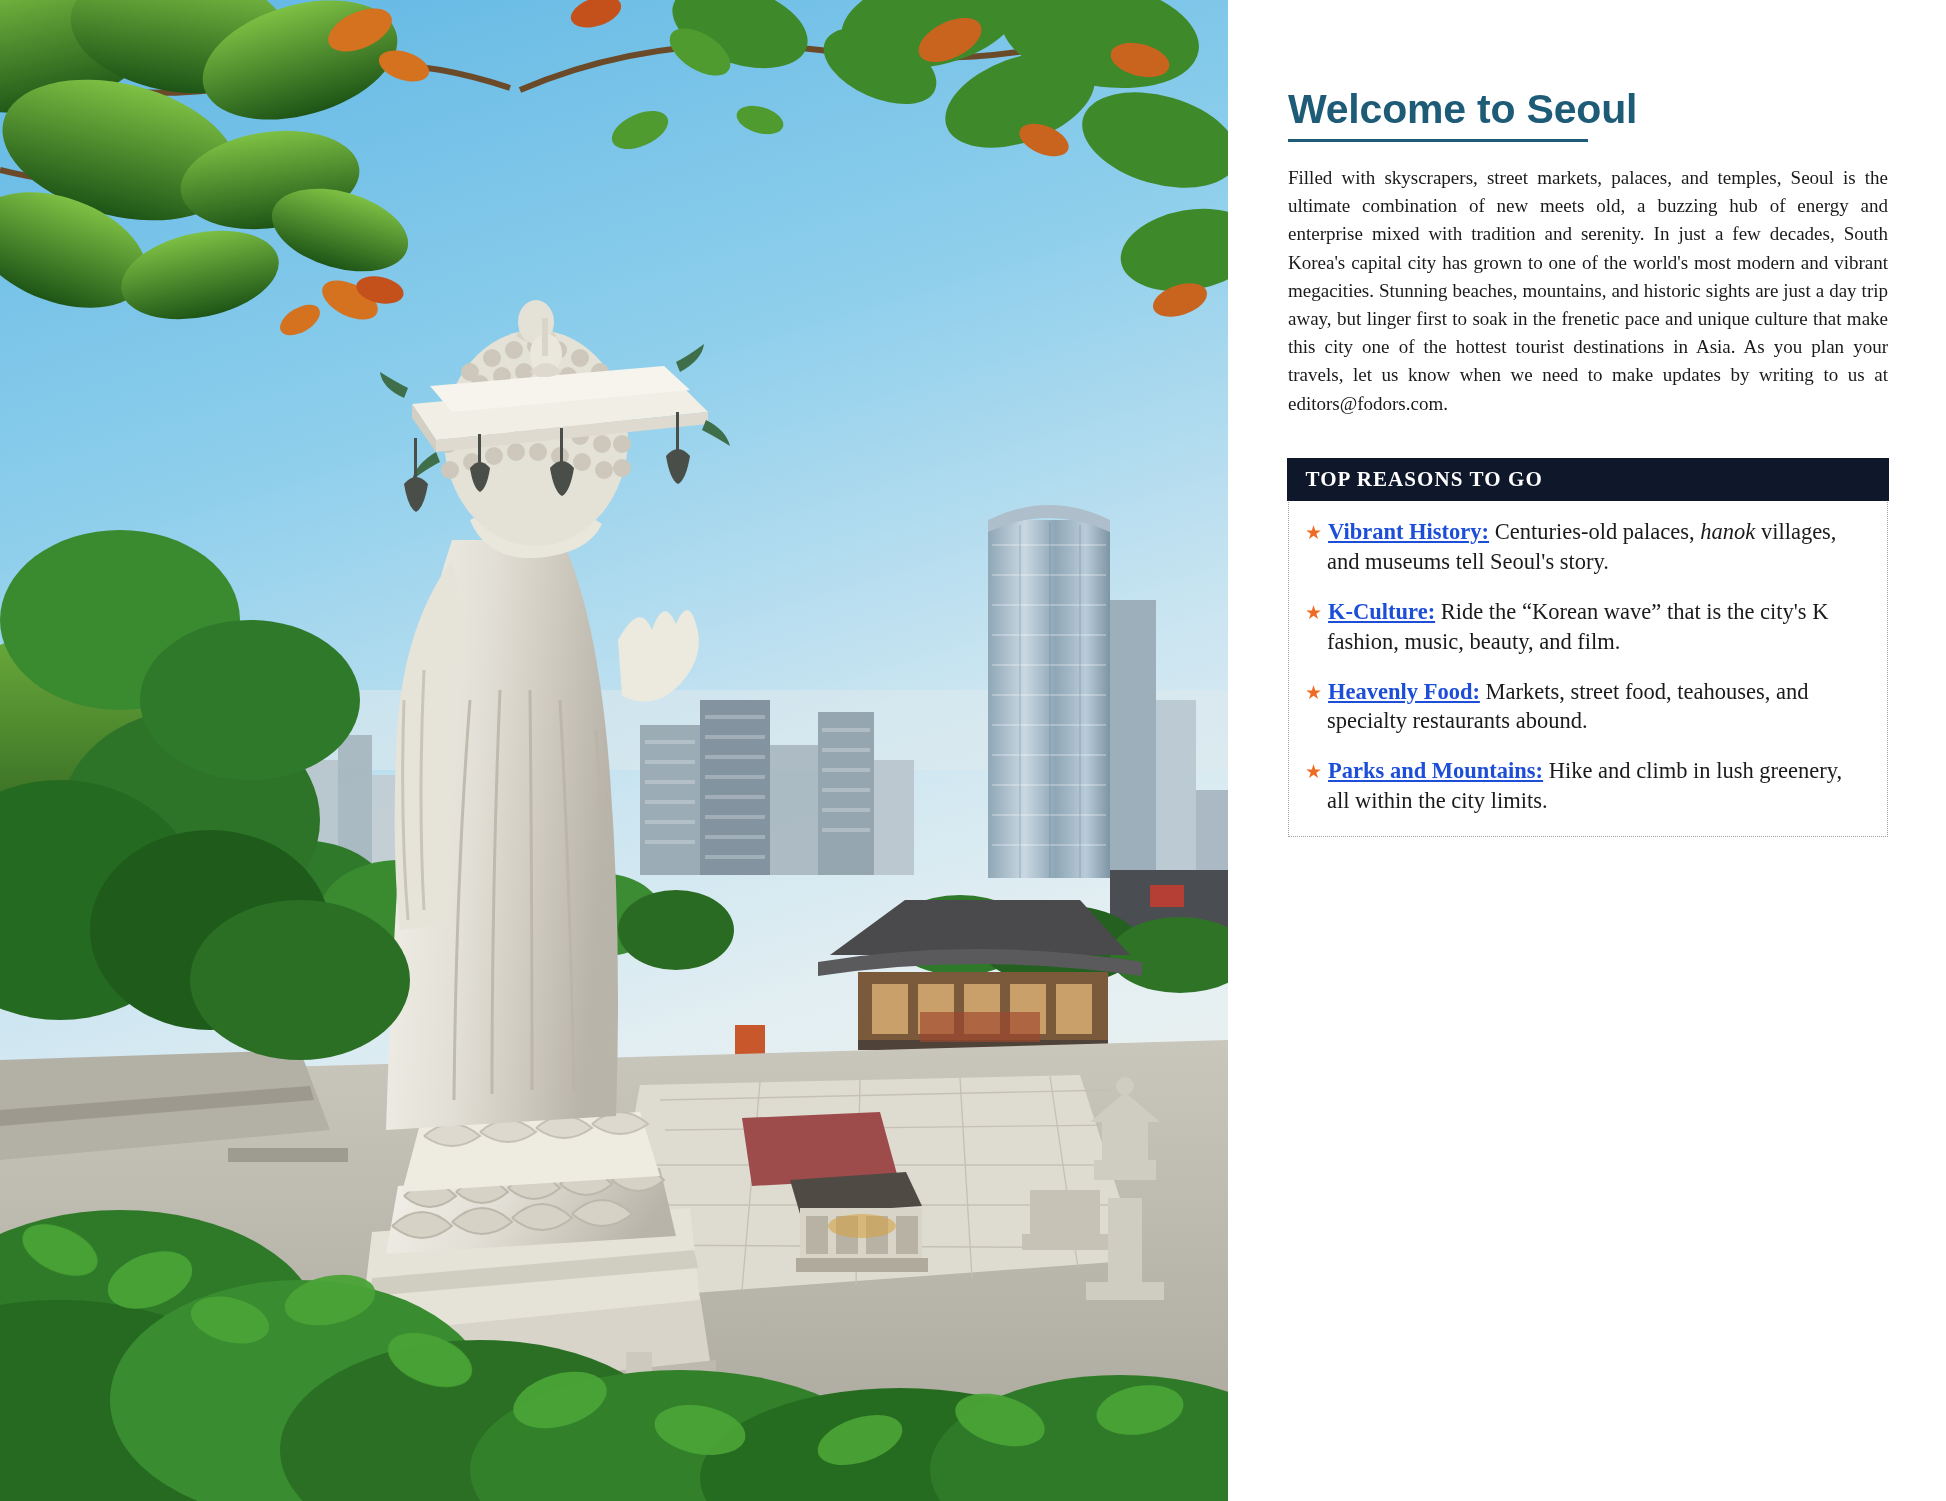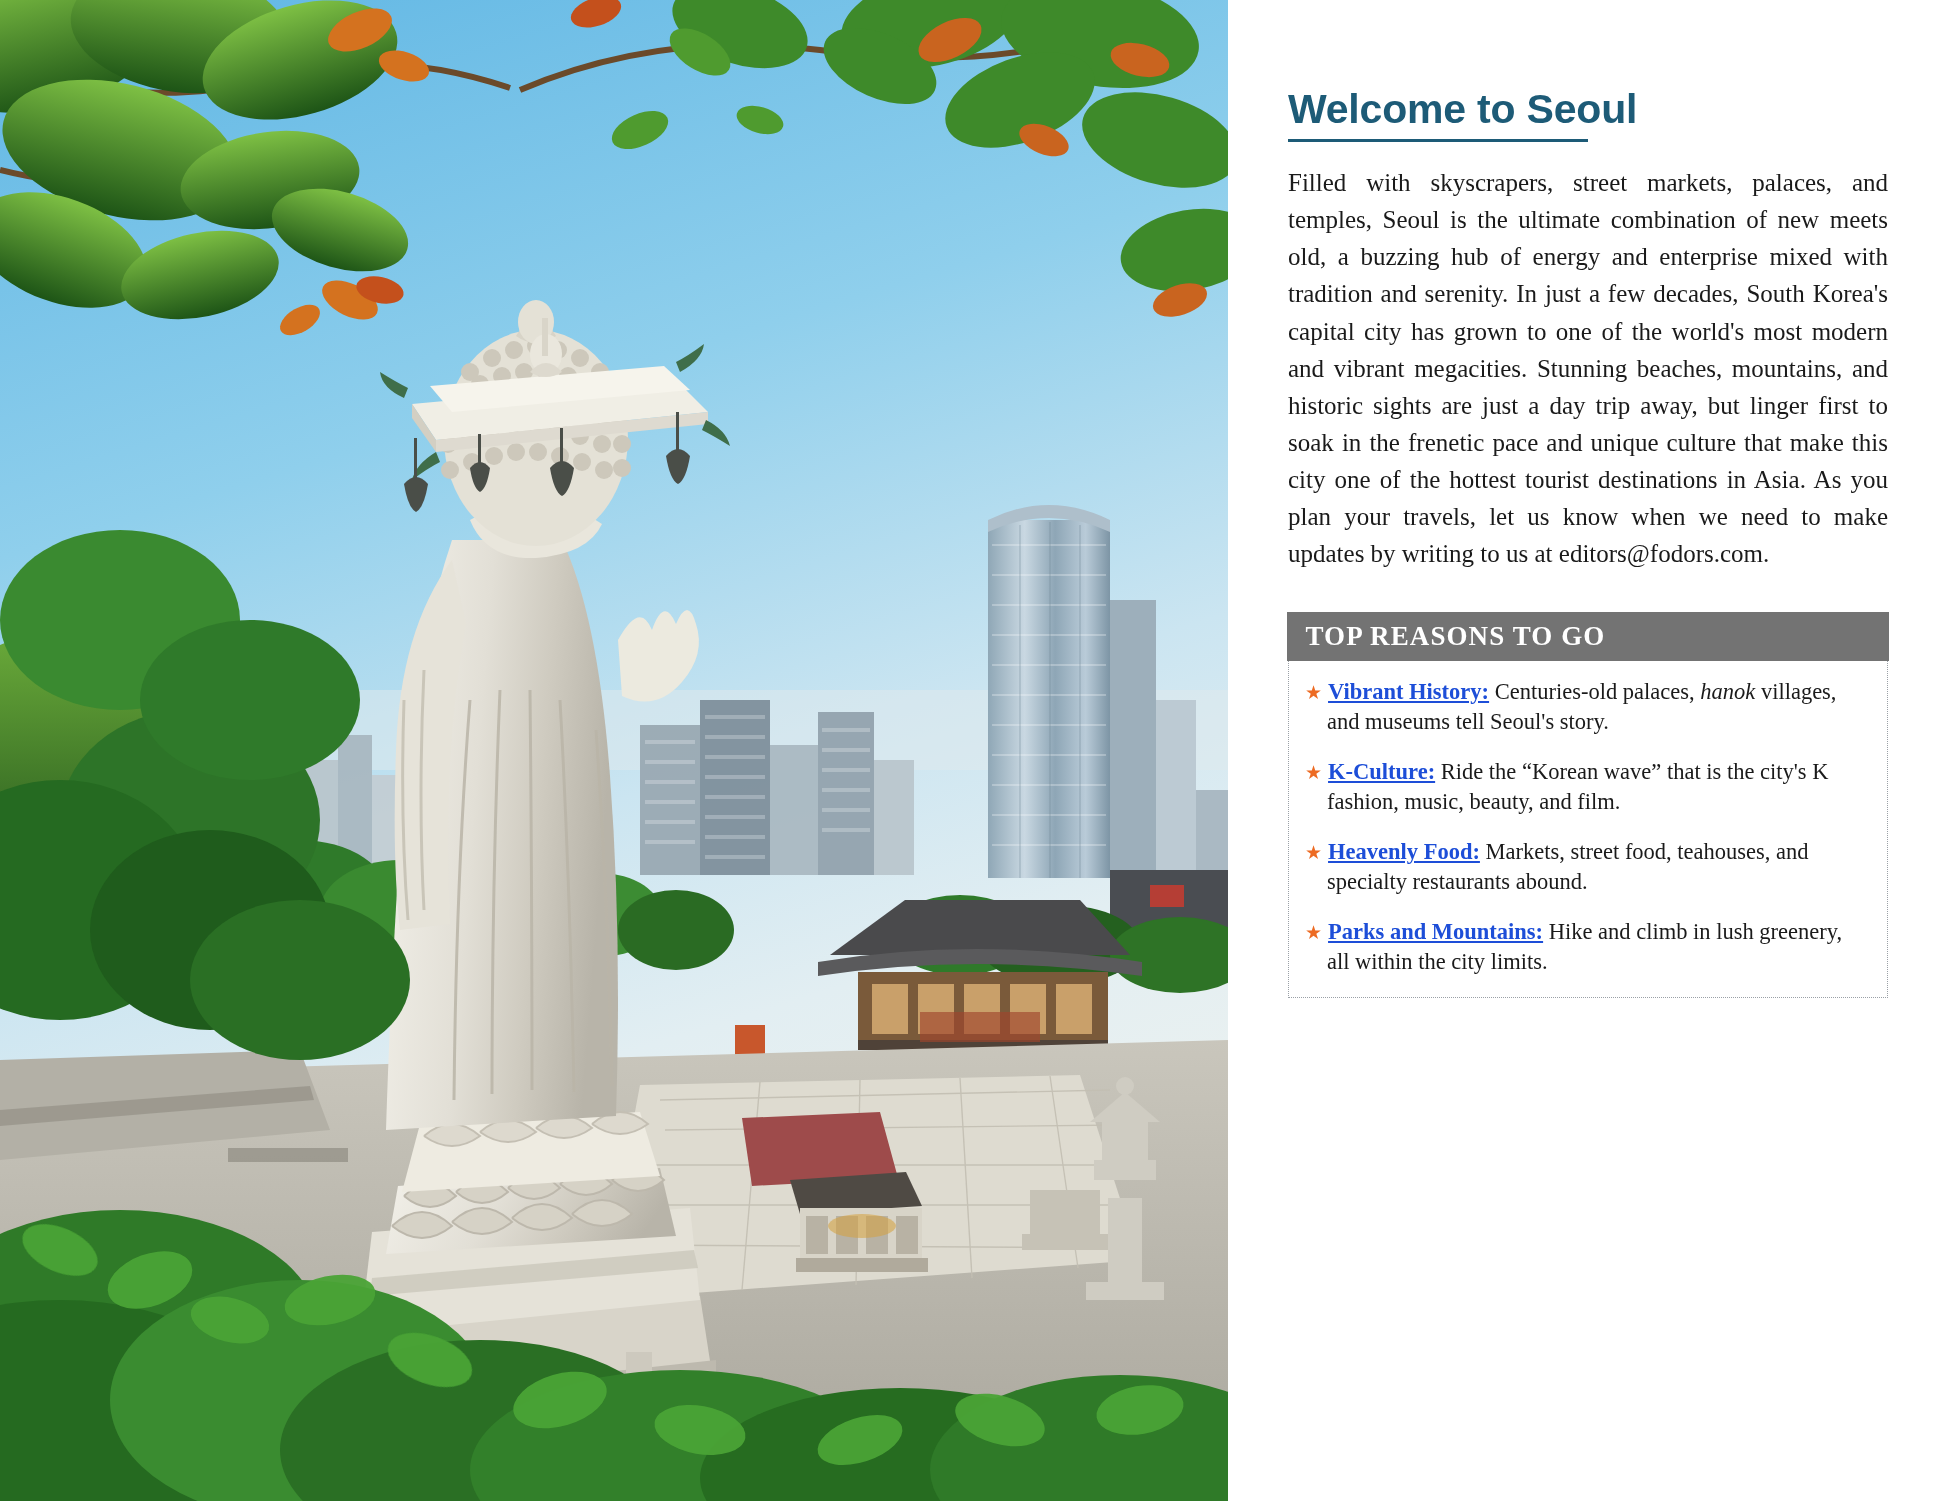--- a/index.html
+++ b/index.html
@@ -45,40 +45,40 @@
     letter-spacing: -0.2px;
   }
   .rule {
     width: 300px;
     height: 3px;
     background: #1d5b77;
     margin: 0 0 22px 0;
   }
   p.intro {
     margin: 0;
-    font-size: 25px;
+    font-size: 19px;
     line-height: 1.485;
     color: #1a1a1a;
     text-align: justify;
     font-family: "Liberation Serif", serif;
   }
 
   
   .reasons {
     margin-top: 40px;
     border: 1.6px dotted #9aa0a6;
     border-top: none;
     width: 600px;
   }
   .reasons-head {
-    background: #737373;
+    background: #0f172a;
     color: #ffffff;
     font-family: "Liberation Serif", serif;
     font-weight: 700;
-    font-size: 27px;
+    font-size: 21px;
     letter-spacing: 1.1px;
     padding: 9px 0 9px 18px;
     margin: 0 -1.6px;
   }
   .reasons-body {
     padding: 16px 20px 18px 16px;
   }
   .reason {
     display: block;
     font-size: 22.5px;

